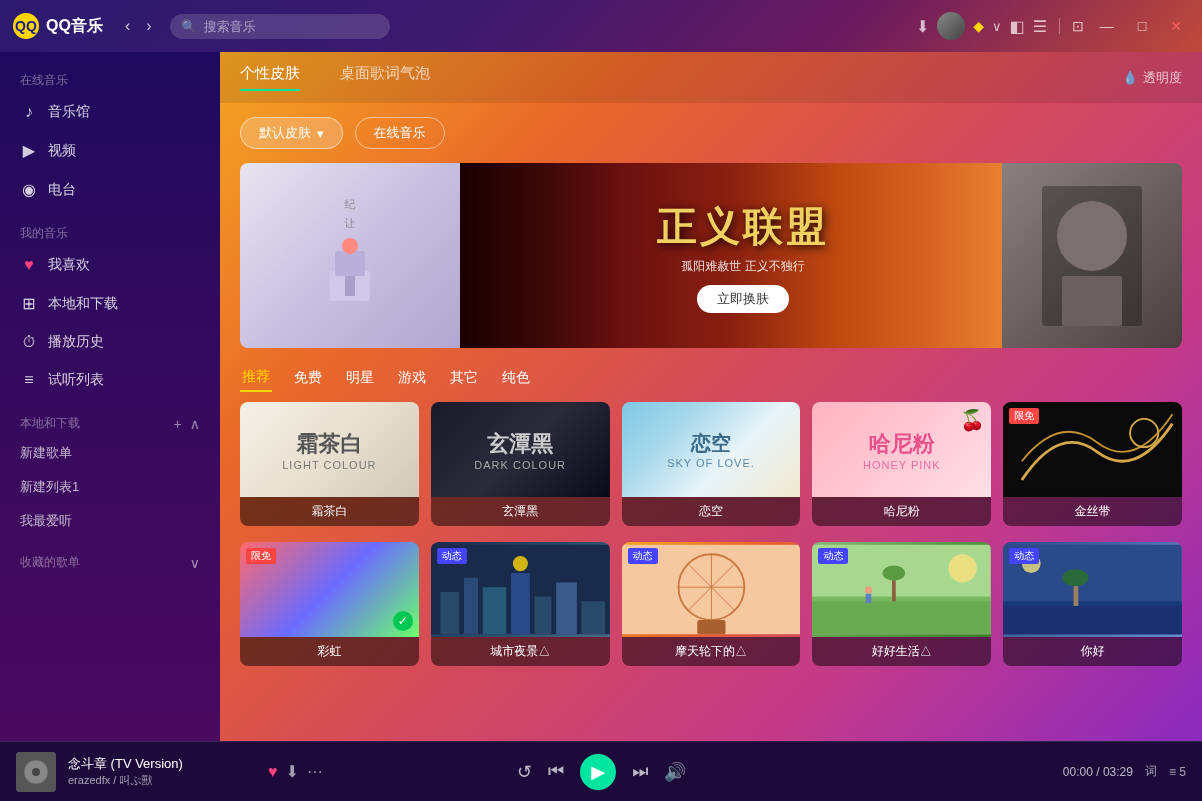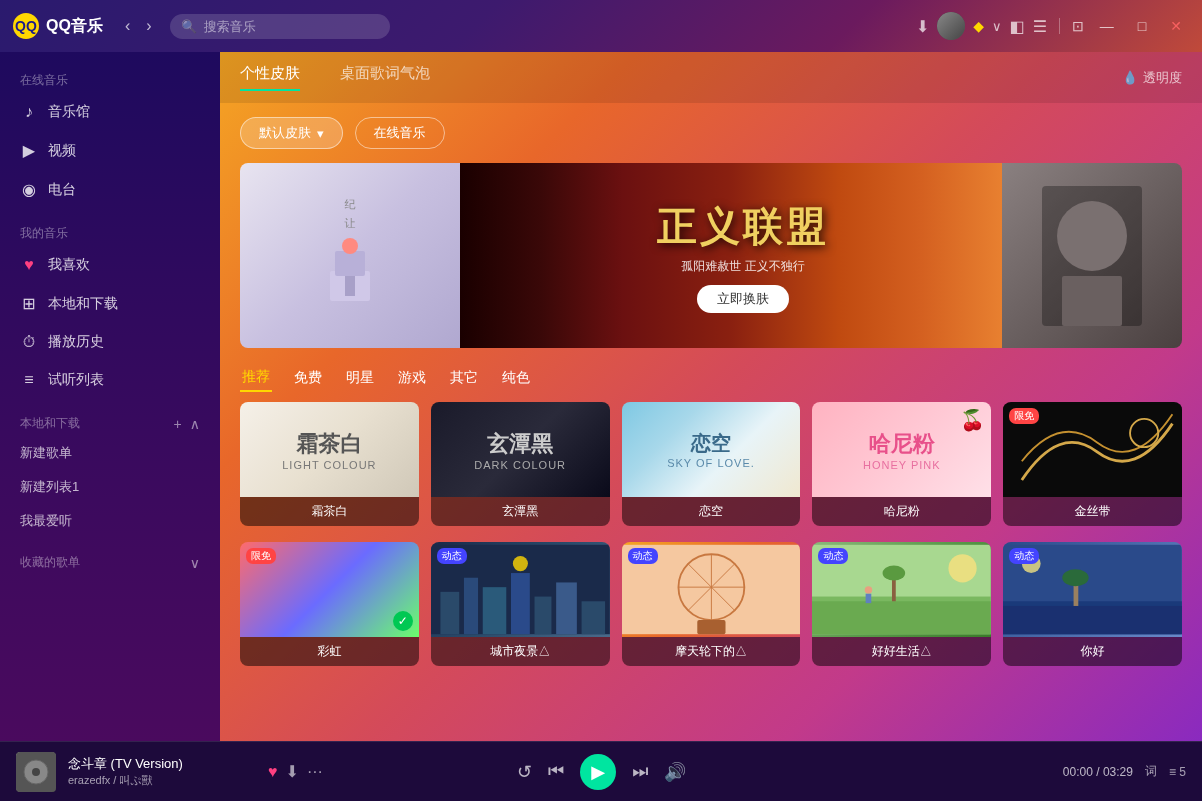--- a/index.html
+++ b/index.html
@@ -77,21 +77,21 @@
     
     .category-tabs { display: flex; align-items: center; gap: 20px; padding: 0 20px 10px; flex-shrink: 0; }
     .cat-tab { color: white; font-size: 14px; cursor: pointer; padding: 4px 2px; }
     .cat-tab.active { color: #ffd700; border-bottom: 2px solid #ffd700; }
 
     
     .skin-grid { display: grid; grid-template-columns: repeat(5, 1fr); gap: 12px; padding: 0 20px 16px; flex-shrink: 0; }
     .skin-card { border-radius: 8px; overflow: hidden; cursor: pointer; position: relative; }
     .skin-card-img { width: 100%; height: 95px; display: flex; align-items: center; justify-content: center; position: relative; overflow: hidden; }
     .skin-card-label { padding: 6px 8px; background: rgba(0,0,0,0.5); color: white; font-size: 12px; text-align: center; }
-    .skin-tag { position: absolute; top: 6px; left: 6px; background: #ff4444; color: white; font-size: 10px; padding: 1px 5px; border-radius: 7px; z-index: 2; }
+    .skin-tag { position: absolute; top: 6px; left: 6px; background: #ff4444; color: white; font-size: 10px; padding: 1px 5px; border-radius: 2px; z-index: 2; }
     .skin-tag.dong { background: #4444ff; }
     .check-icon { position: absolute; bottom: 6px; right: 6px; background: #00c853; border-radius: 50%; width: 20px; height: 20px; display: flex; align-items: center; justify-content: center; color: white; font-size: 12px; }
 
     
     .skin-霜茶白 { background: linear-gradient(135deg, #f5f0e8 0%, #e8e0d0 50%, #d0c8b8 100%); }
     .skin-玄潭黑 { background: linear-gradient(135deg, #1a1a2a 0%, #2a2a3a 50%, #0a0a1a 100%); }
     .skin-恋空 { background: linear-gradient(135deg, #7ec8e3 0%, #a8d8ea 30%, #e8f4f8 60%, #f0e8d0 100%); }
     .skin-哈尼粉 { background: linear-gradient(135deg, #ffb3c1 0%, #ffc8d4 50%, #ffe0e8 100%); }
     .skin-金丝带 { background: #0a0a0a; }
     .skin-second-1 { background: linear-gradient(135deg, #ff6b6b 0%, #6b6bff 50%, #6bff6b 100%); }

